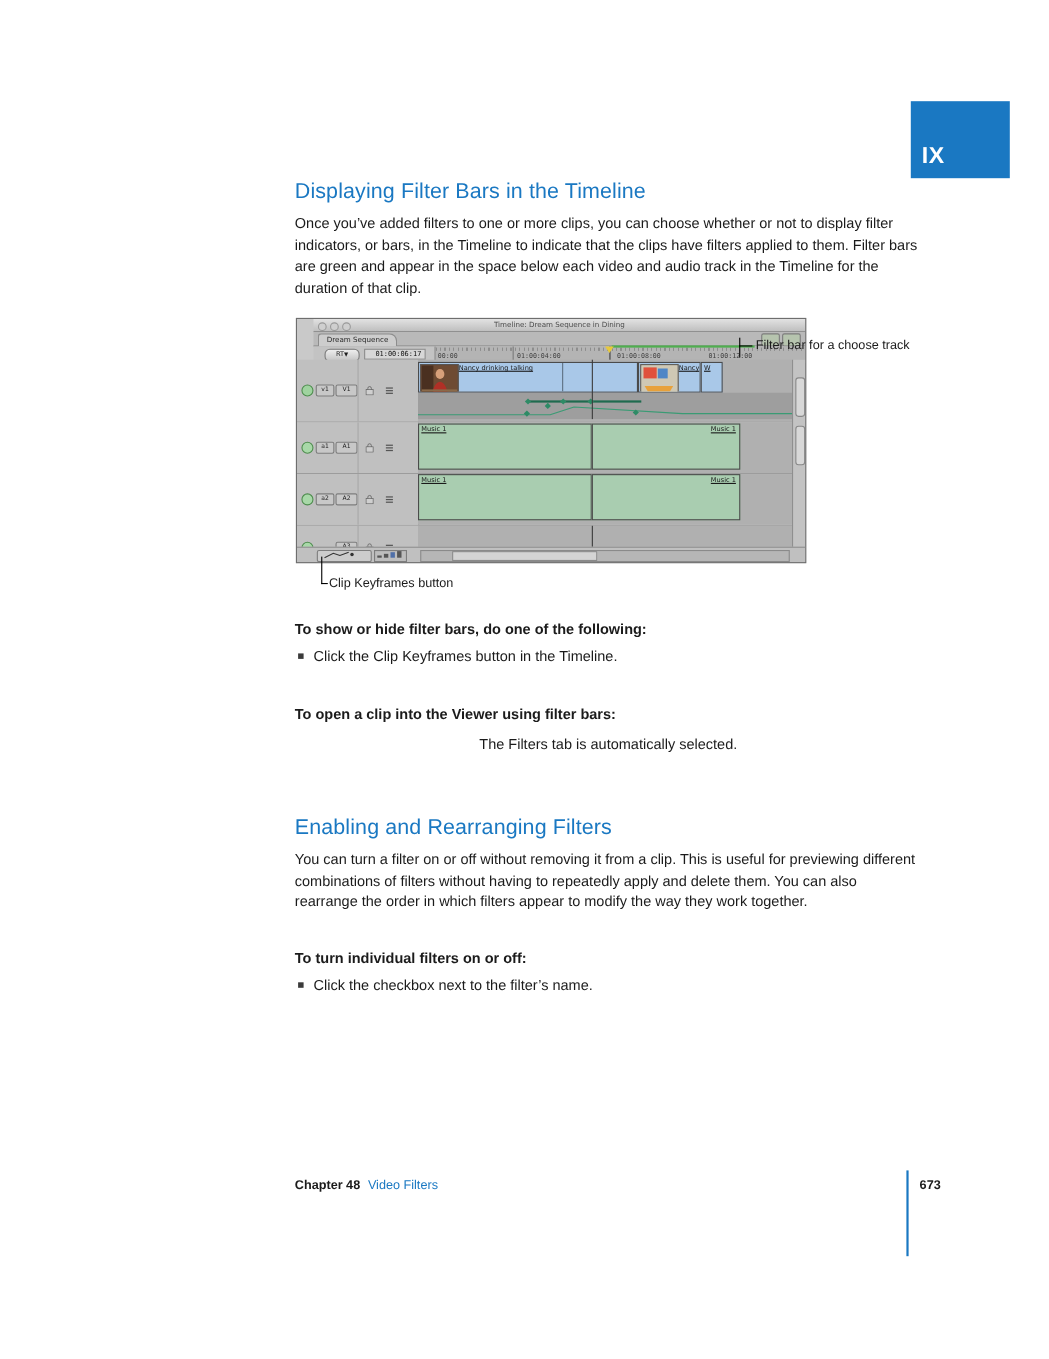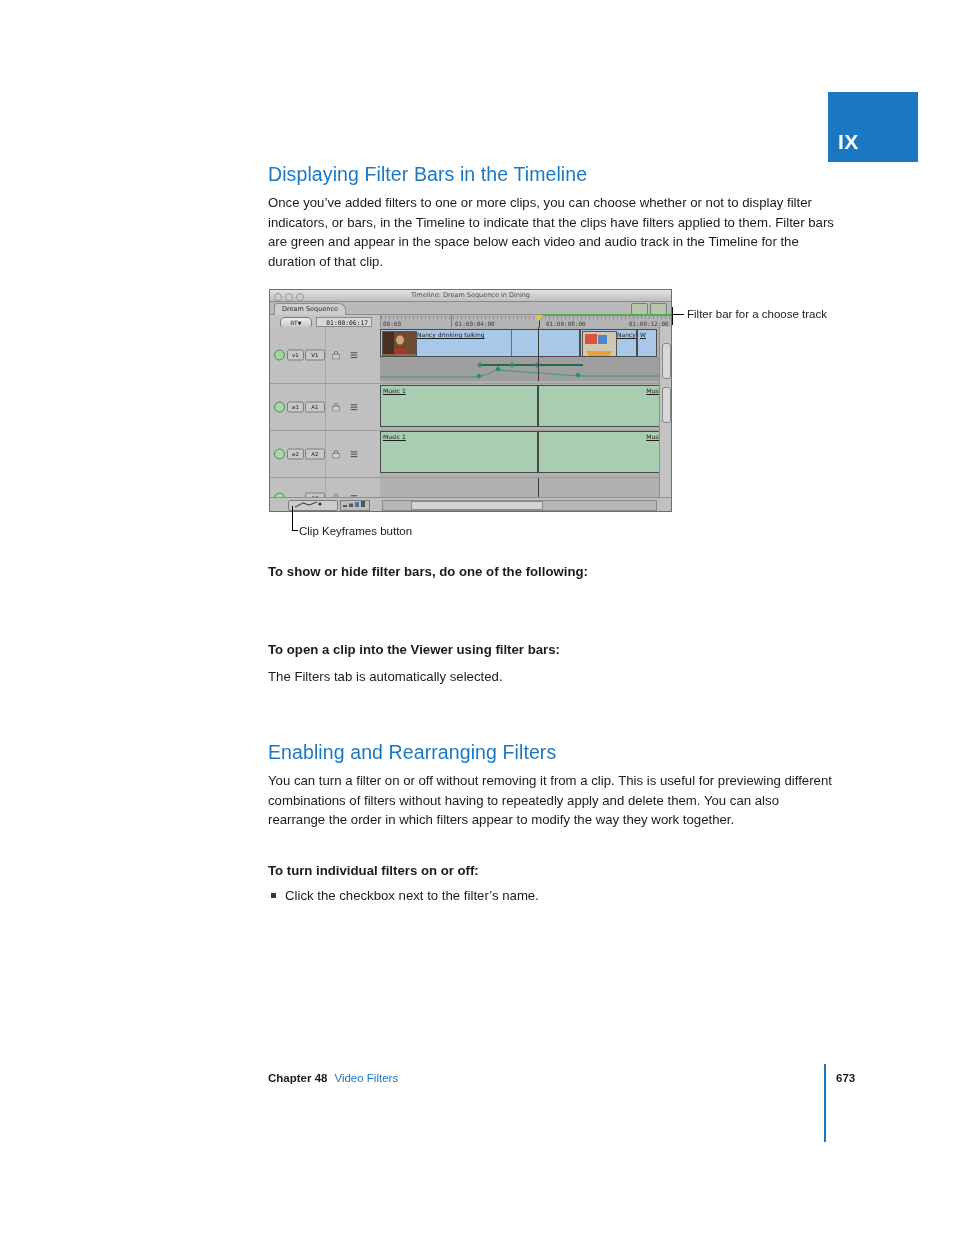--- a/index.html
+++ b/index.html
@@ -31,40 +31,41 @@
   .hdr-sub{font-size:13.2px;font-weight:bold;line-height:19px;margin:0;}
   ul.steps{list-style:none;margin:0;padding:0;}
   ul.steps li{
     position:relative;padding-left:17px;font-size:13.2px;line-height:19.6px;
     margin:0 0 9px 0;
   }
   ul.steps li:before{
     content:"";position:absolute;left:3px;top:7px;
     width:5px;height:5px;background:#3a3a3a;
   }
-  .plain{font-size:13.2px;line-height:19.6px;margin:0;}
+  .plain{font-size:13.2px;line-height:19.6px;margin:0;text-align:center;}
 
   
   .callout{position:absolute;font-size:11.5px;color:#1b1b1b;white-space:nowrap;}
   .lead-h{position:absolute;background:#000;height:1px;}
   .lead-v{position:absolute;background:#000;width:1px;}
 
   
   .footer{position:absolute;left:268px;top:1072px;width:580px;font-size:11.5px;}
   .footer b{font-weight:bold;}
   .footer .lnk{color:#1a78c2;margin-left:7px;}
   .pagenum{position:absolute;left:836px;top:1072px;font-size:11.5px;font-weight:bold;}
   .footrule{position:absolute;left:824px;top:1064px;width:2px;height:78px;background:#1a78c2;}
 
   
   .tl{
-    position:absolute;left:269px;top:289px;width:403px;height:223px;
+    position:absolute;left:269px;top:289px;width:464px;height:223px;
     background:#c9c9c9;border:1px solid #6e6e6e;box-sizing:border-box;
     font-family:"DejaVu Sans", sans-serif;font-size:6px;color:#222;
     overflow:hidden;
+    padding-left:15px;
   }
   .tl-title{
     height:11px;background:linear-gradient(#e2e2e2,#bfbfbf);
     border-bottom:1px solid #8a8a8a;position:relative;
   }
   .tl-title .t{
     position:absolute;left:0;right:0;top:1px;text-align:center;
     font-size:6.5px;color:#4c4c4c;
   }
   .dots{position:absolute;left:4px;top:2.5px;display:flex;gap:3px;}
@@ -392,20 +393,21 @@
   <div class="lead-h" style="left:672px;top:314px;width:12px;"></div>
   <div class="callout" style="left:687px;top:308px;">Filter bar for a choose track</div>
 
   <div class="lead-v" style="left:292px;top:506px;height:25px;"></div>
   <div class="lead-h" style="left:292px;top:530px;width:6px;"></div>
   <div class="callout" style="left:299px;top:525px;">Clip Keyframes button</div>
 
   <div class="col" style="top:562px;">
     <p class="hdr-sub">To show or hide filter bars, do one of the following:</p>
     <ul class="steps" style="margin-top:6px;">
+      <li>Click the Clip Keyframes button in the Timeline.</li>
     </ul>
   </div>
 
   <div class="col" style="top:640px;">
     <p class="hdr-sub">To open a clip into the Viewer using filter bars:</p>
     <p class="plain" style="margin-top:8px;">The Filters tab is automatically selected.</p>
   </div>
 
   <div class="col" style="top:861px;">
     <p class="hdr-sub">To turn individual filters on or off:</p>

